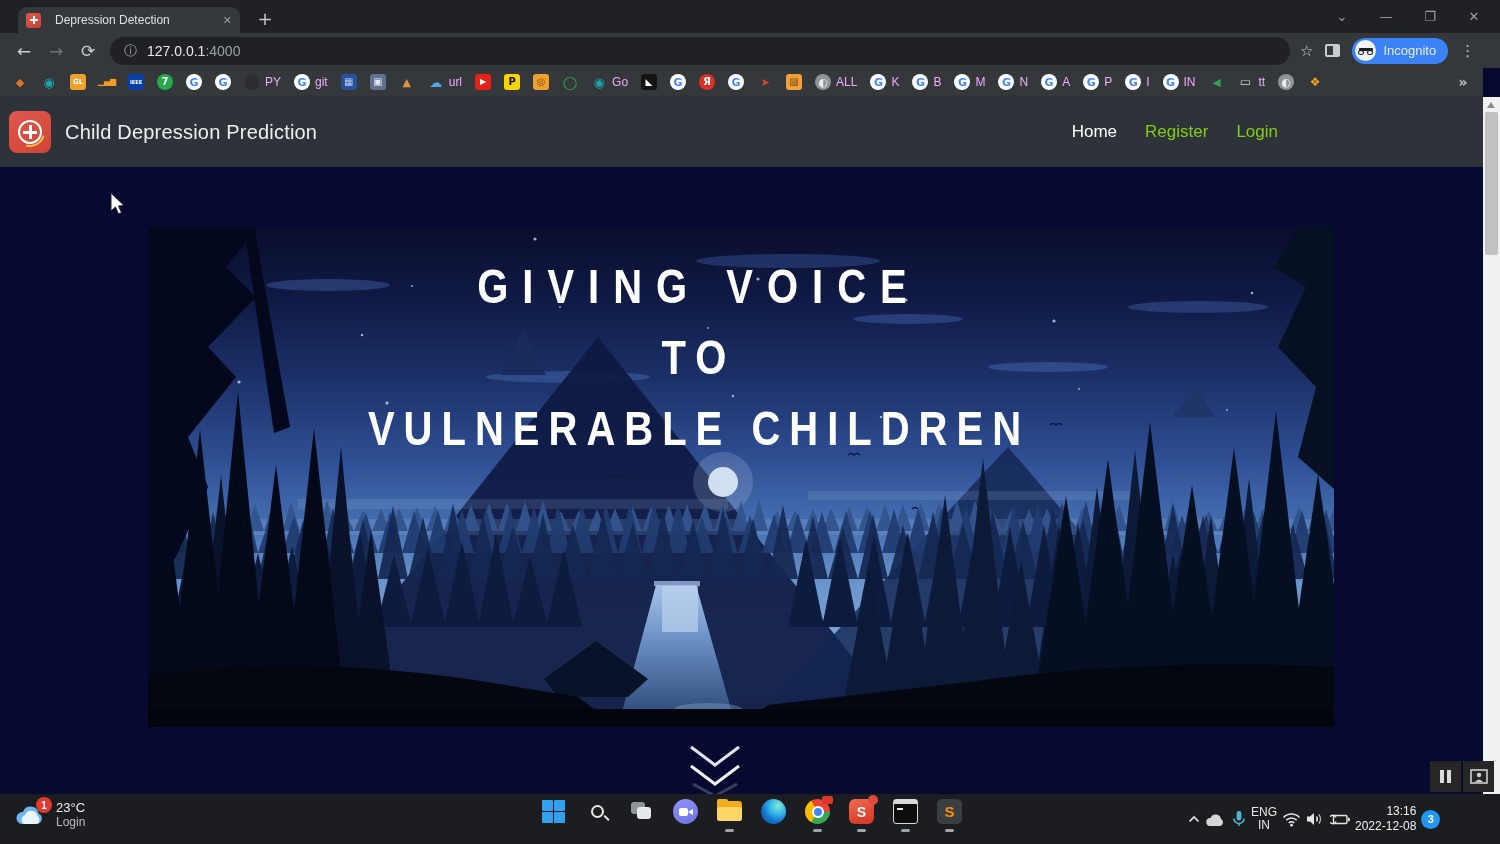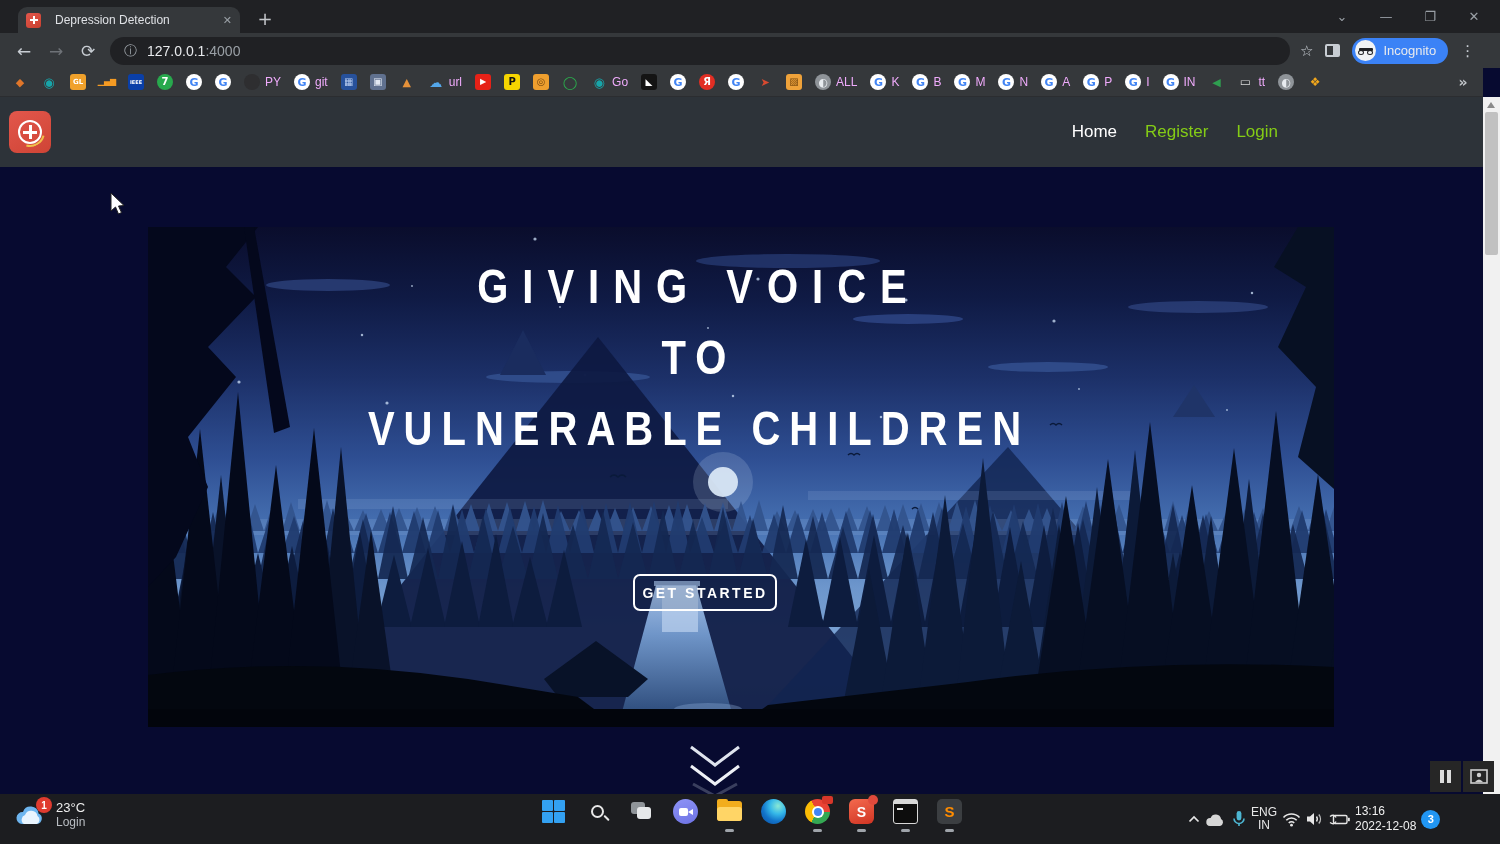--- a/index.html
+++ b/index.html
@@ -132,21 +132,21 @@
   .rec-dot{position:absolute;right:-4px;top:-4px;width:10px;height:10px;border-radius:50%;background:#e04a3c;}
   .term-ico{width:25px;height:25px;background:#0d0d0d;border:1px solid #d8d8d8;border-radius:3px;position:relative;}
   .term-ico::before{content:"";position:absolute;left:0;top:0;right:0;height:4px;background:#d8d8d8;}
   .term-ico::after{content:"";position:absolute;left:3px;top:8px;width:6px;height:2px;background:#e8e8e8;}
   .subl-ico{width:25px;height:25px;border-radius:5px;background:#3b3e41;color:#ff8c00;font-weight:bold;font-size:15px;
             display:flex;align-items:center;justify-content:center;}
 
   .tray{left:1188px;top:799px;display:flex;align-items:center;gap:5px;height:40px;}
   .tray-chev svg, .tray svg{display:block;}
   .lang{color:#e8e8e8;font-size:12px;line-height:13px;text-align:center;}
-  .clock{color:#f0f0f0;font-size:12px;line-height:15px;}
+  .clock{color:#f0f0f0;font-size:12px;line-height:15px;text-align:right;}
   .notif{width:19px;height:19px;border-radius:50%;background:#2196f3;color:#fff;font-size:11px;font-weight:bold;
          display:flex;align-items:center;justify-content:center;}
 </style>
 </head>
 <body>
 
 <div class="screen">
 
   <div class="abs tabbar">
     <div class="abs tab">
@@ -327,20 +327,21 @@
       </span>
     </div>
 
   <div class="abs pagehead">
     <div class="logo">
       <span class="ring"></span>
         <span class="arc"></span>
         <span class="h"></span>
         <span class="v"></span>
     </div>
+    <div class="site-title">Child Depression Prediction</div>
     <div class="nav" id="nav">
         <a href="#" class="active">Home</a>
         <a href="#" class="">Register</a>
         <a href="#" class="">Login</a>
       </div>
   </div>
 
   <div class="abs pagebody"></div>
 
   <div class="abs hero">
@@ -658,21 +659,20 @@
       <rect x="0" y="482" width="1186" height="18" fill="#02050c"></rect>
       <path d="M0,0 L110,0 L78,40 L108,70 L60,120 L88,150 L40,210 L60,260 L28,330 L0,360 Z" fill="#04081c"></path>
       <polygon points="96,0 106,0 142,200 126,206" fill="#04081c"></polygon>
       <path d="M1186,0 L1186,262 L1150,230 L1168,160 L1130,120 L1158,60 L1126,40 L1150,0 Z" fill="#071023"></path>
     </svg>
     <div class="hero-text">
       <div class="ht1">GIVING VOICE</div>
       <div class="ht2">TO</div>
       <div class="ht3">VULNERABLE CHILDREN</div>
     </div>
-    <div class="cta">GET STARTED</div>
   </div>
 
   <svg class="abs scroll-hint" width="58" height="52" viewBox="0 0 58 52">
     <polyline points="5,3 29,21 53,3" fill="none" stroke="#dfe4ee" stroke-width="3"></polyline>
     <polyline points="5,22 29,40 53,22" fill="none" stroke="#eef1f6" stroke-width="3"></polyline>
     <polyline points="7,40 29,52 51,40" fill="none" stroke="#9aa2b4" stroke-width="3" opacity=".35"></polyline>
   </svg>
 
   <svg class="abs cursor" width="18" height="24" viewBox="0 0 18 24">
     <polygon points="1,1 1,19 5.5,15 8.5,22 11.5,20.5 8.5,14 14,13.5" fill="#fff" stroke="#222" stroke-width="1"></polygon>

